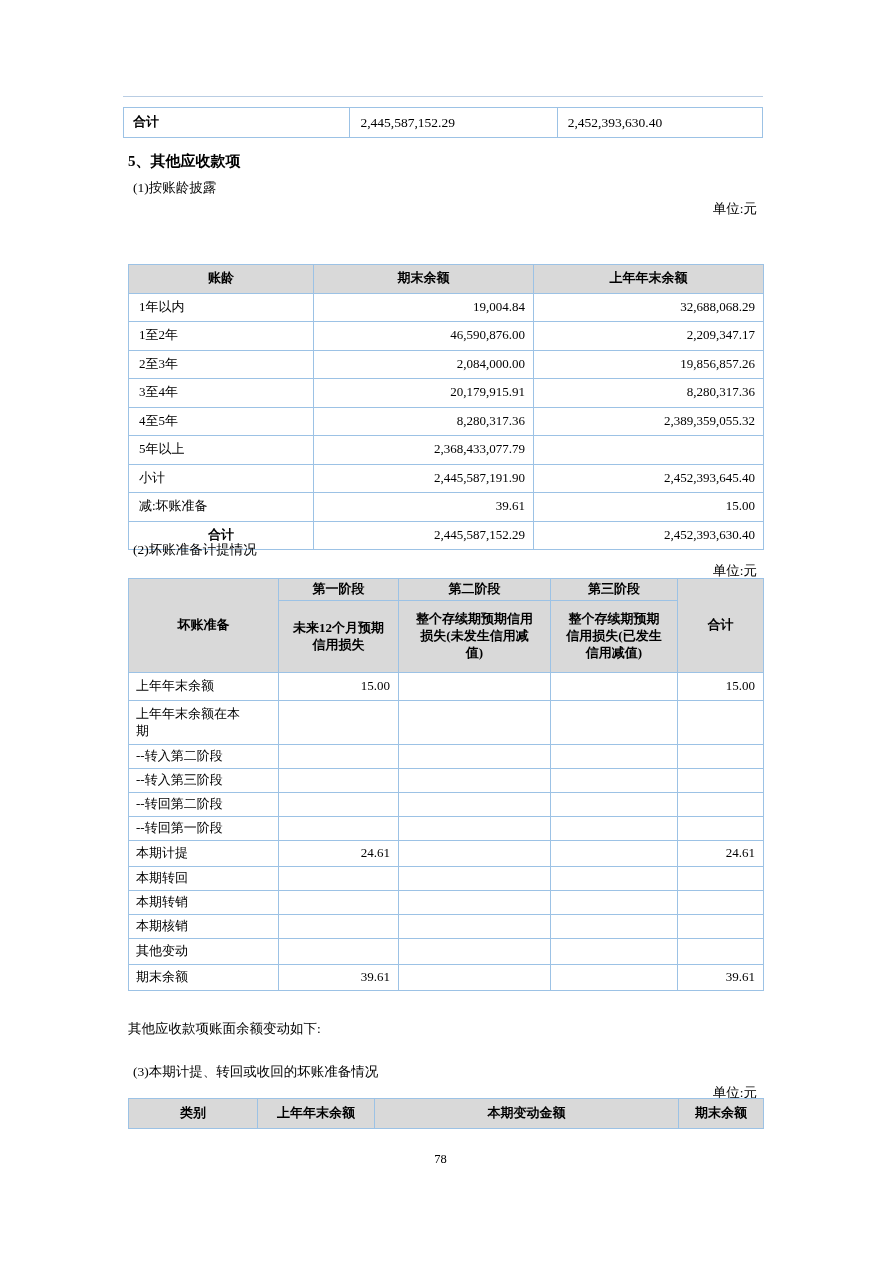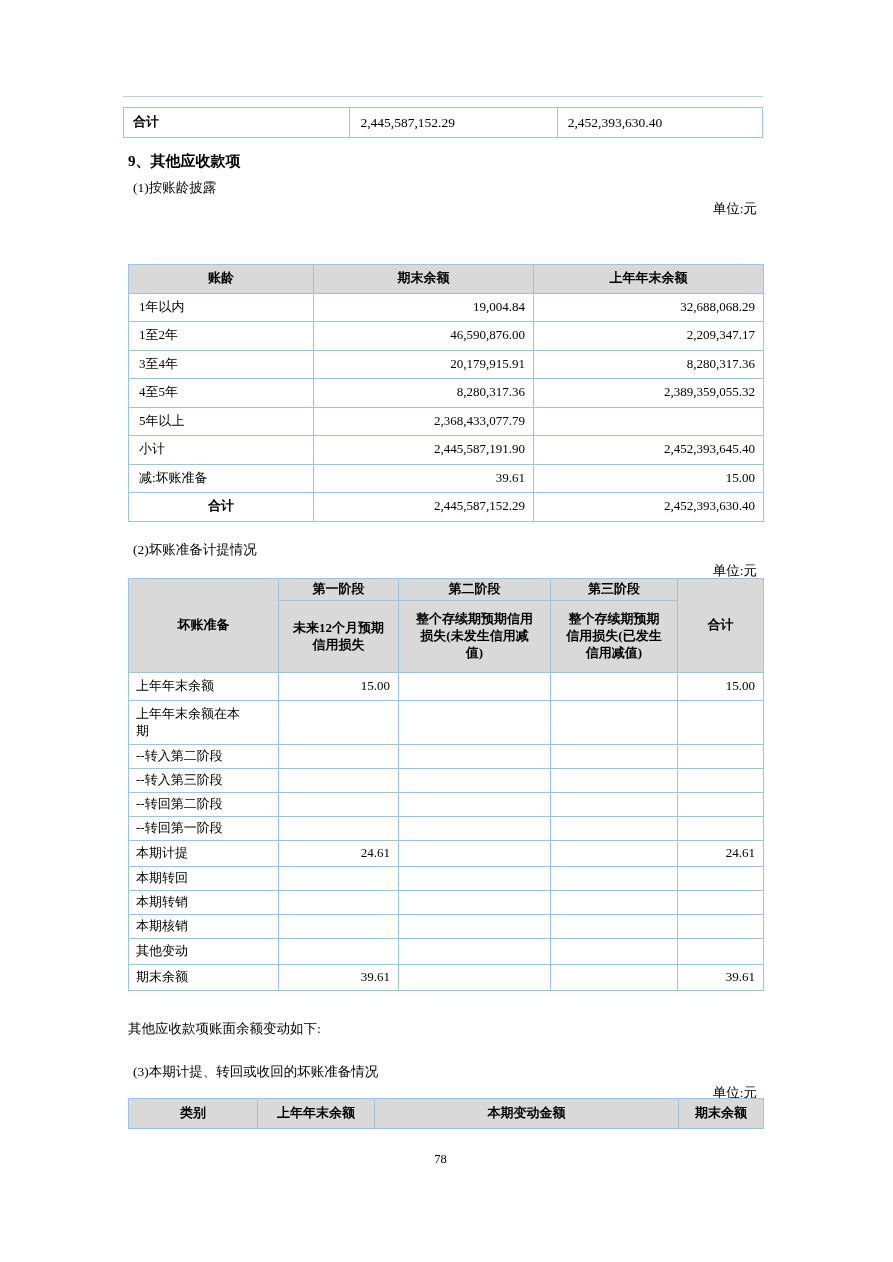--- a/index.html
+++ b/index.html
@@ -86,21 +86,21 @@
       </colgroup>
     <tbody>
       <tr>
         <td class="lbl">合计</td>
         <td class="numL">2,445,587,152.29</td>
         <td class="numL">2,452,393,630.40</td>
       </tr>
     </tbody>
   </table>
 
-  <div class="abs heading1">9、其他应收款项</div>
+  <div class="abs heading1">5、其他应收款项</div>
   <div class="abs subline sub1">(1)按账龄披露</div>
   <div class="abs unit unit1">单位:元</div>
 
   <table class="tbl" id="aging-table">
     <colgroup>
         <col style="width:185px">
         <col style="width:220px">
         <col style="width:230px">
       </colgroup>
     <thead>
@@ -113,20 +113,25 @@
     <tbody>
       <tr>
         <td class="lbl">1年以内</td>
         <td class="num">19,004.84</td>
         <td class="num">32,688,068.29</td>
       </tr>
       <tr>
         <td class="lbl">1至2年</td>
         <td class="num">46,590,876.00</td>
         <td class="num">2,209,347.17</td>
+      </tr>
+      <tr>
+        <td class="lbl">2至3年</td>
+        <td class="num">2,084,000.00</td>
+        <td class="num">19,856,857.26</td>
       </tr>
       <tr>
         <td class="lbl">3至4年</td>
         <td class="num">20,179,915.91</td>
         <td class="num">8,280,317.36</td>
       </tr>
       <tr>
         <td class="lbl">4至5年</td>
         <td class="num">8,280,317.36</td>
         <td class="num">2,389,359,055.32</td>

